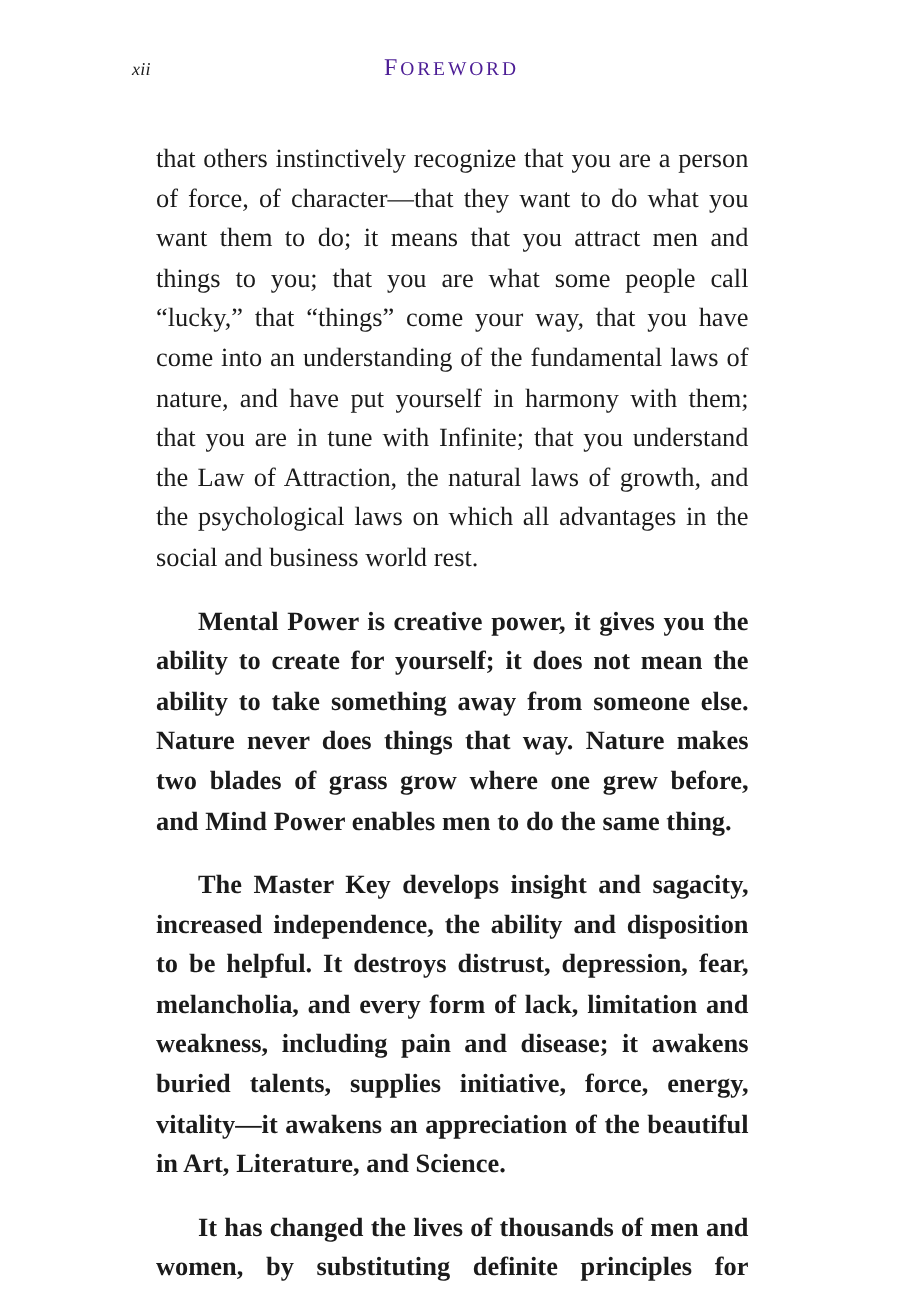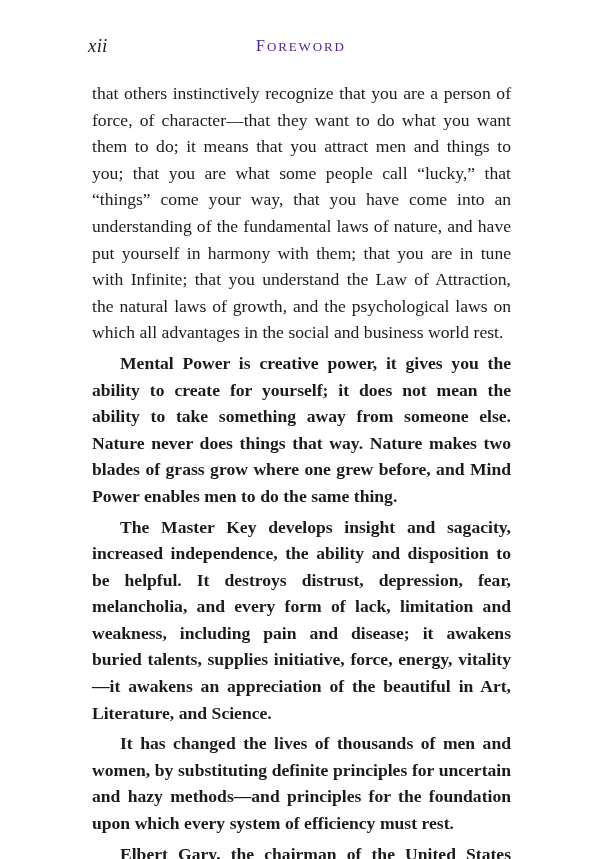--- a/index.html
+++ b/index.html
@@ -32,21 +32,21 @@
     left: 88px;
     top: 36px;
     width: 426px;
     height: 22px;
   }
   .folio {
     position: absolute;
     left: 0;
     top: 0;
     font-style: italic;
-    font-size: 19px;
+    font-size: 12px;
     color: #1c1c1c;
     letter-spacing: 0.2px;
     line-height: 20px;
   }
   .head-title {
     position: absolute;
     left: 0;
     right: 0;
     top: 0;
     text-align: center;
@@ -62,21 +62,21 @@
   }
 
   
   .textblock {
     position: absolute;
     left: 88px;
     top: 76px;
     width: 427px;
   }
   .para {
-    margin: 4px;
+    margin: 16px;
     padding: 0;
     font-size: 17.6px;
     line-height: 26.6px;
     text-align: justify;
     text-justify: inter-word;
     color: #1b1b1b;
     -webkit-hyphens: none;
     hyphens: none;
     word-spacing: 0.1px;
   }

